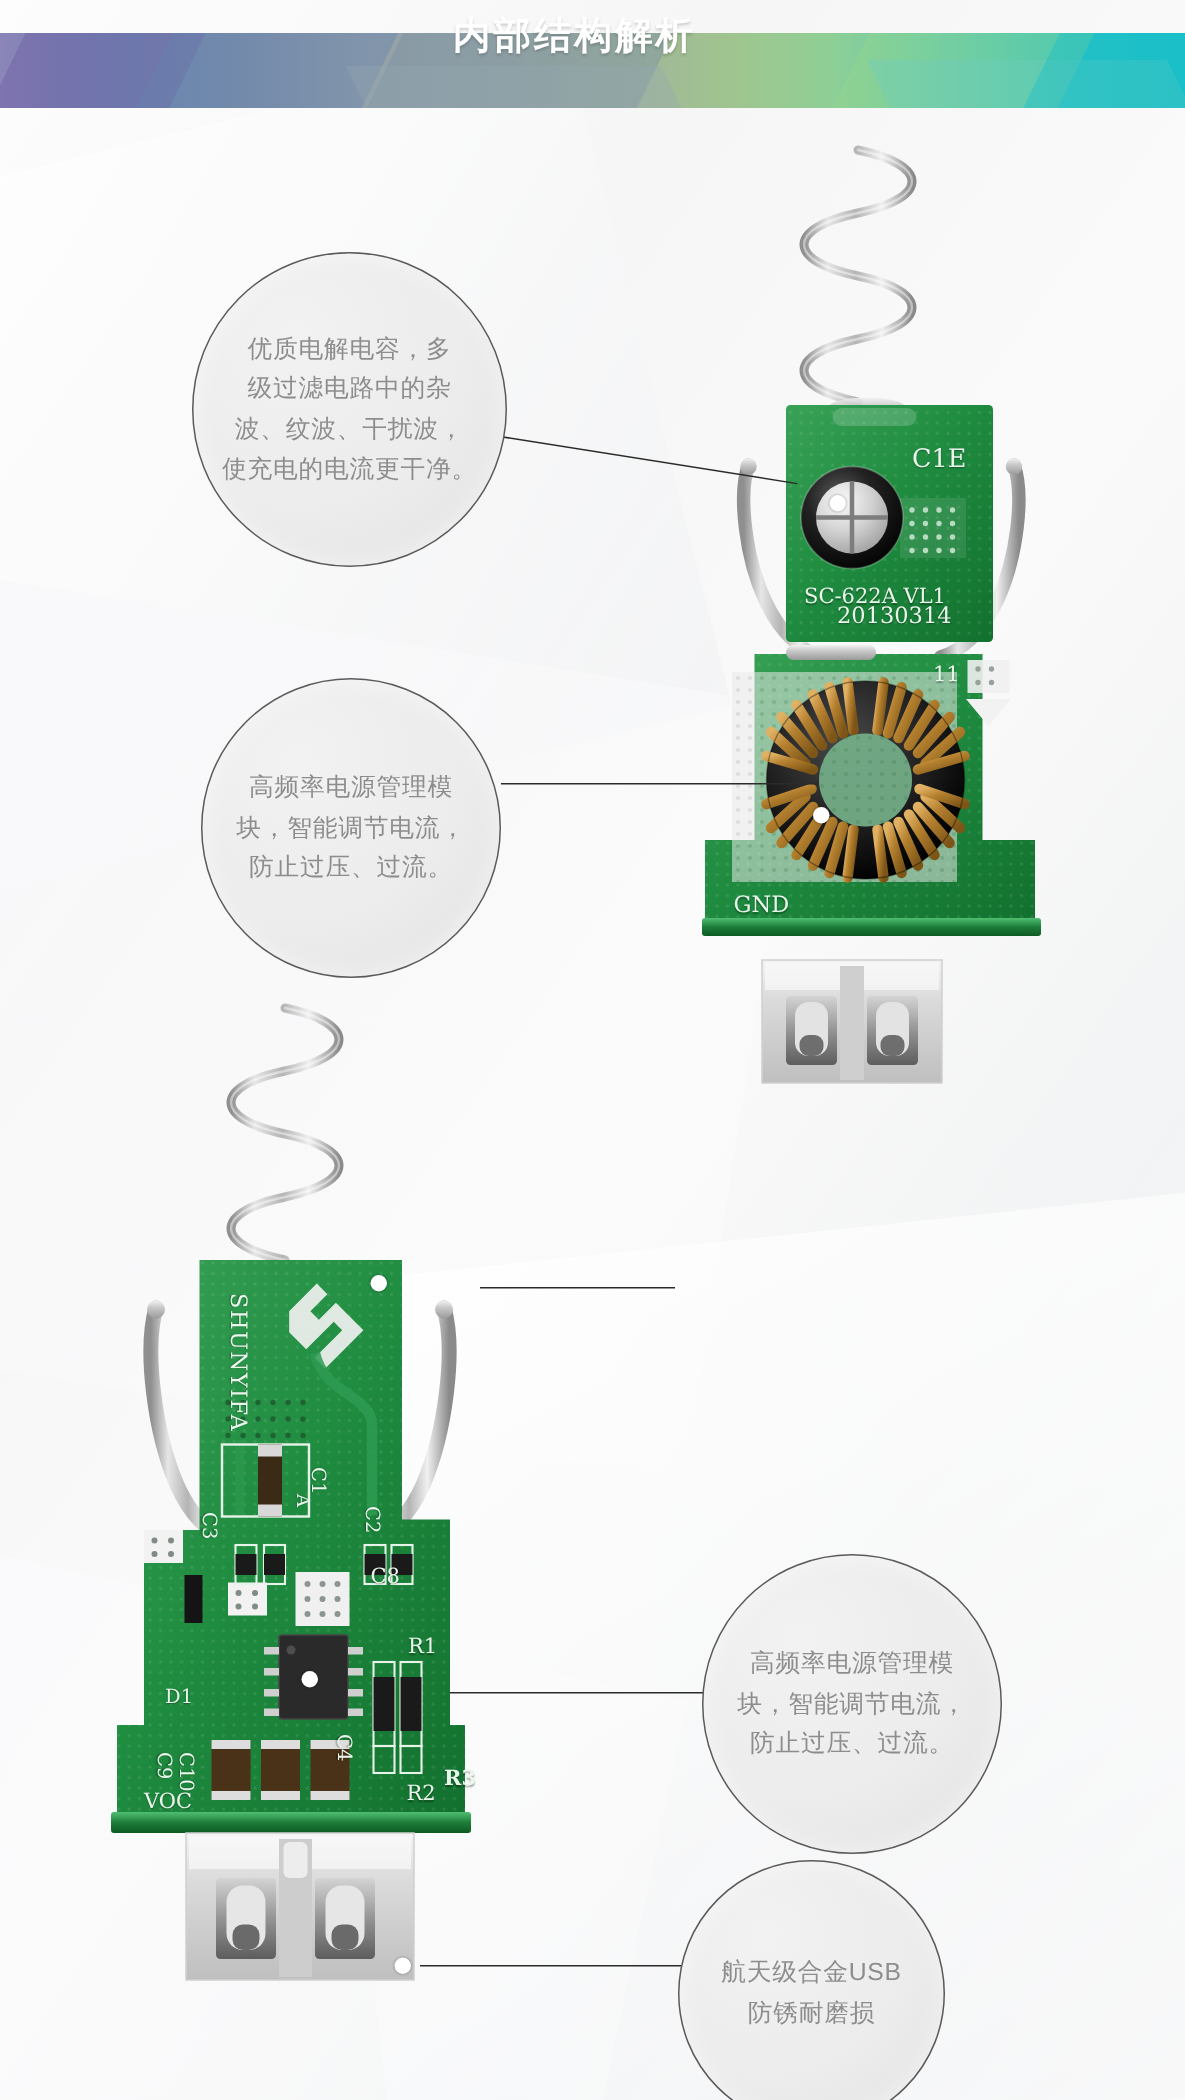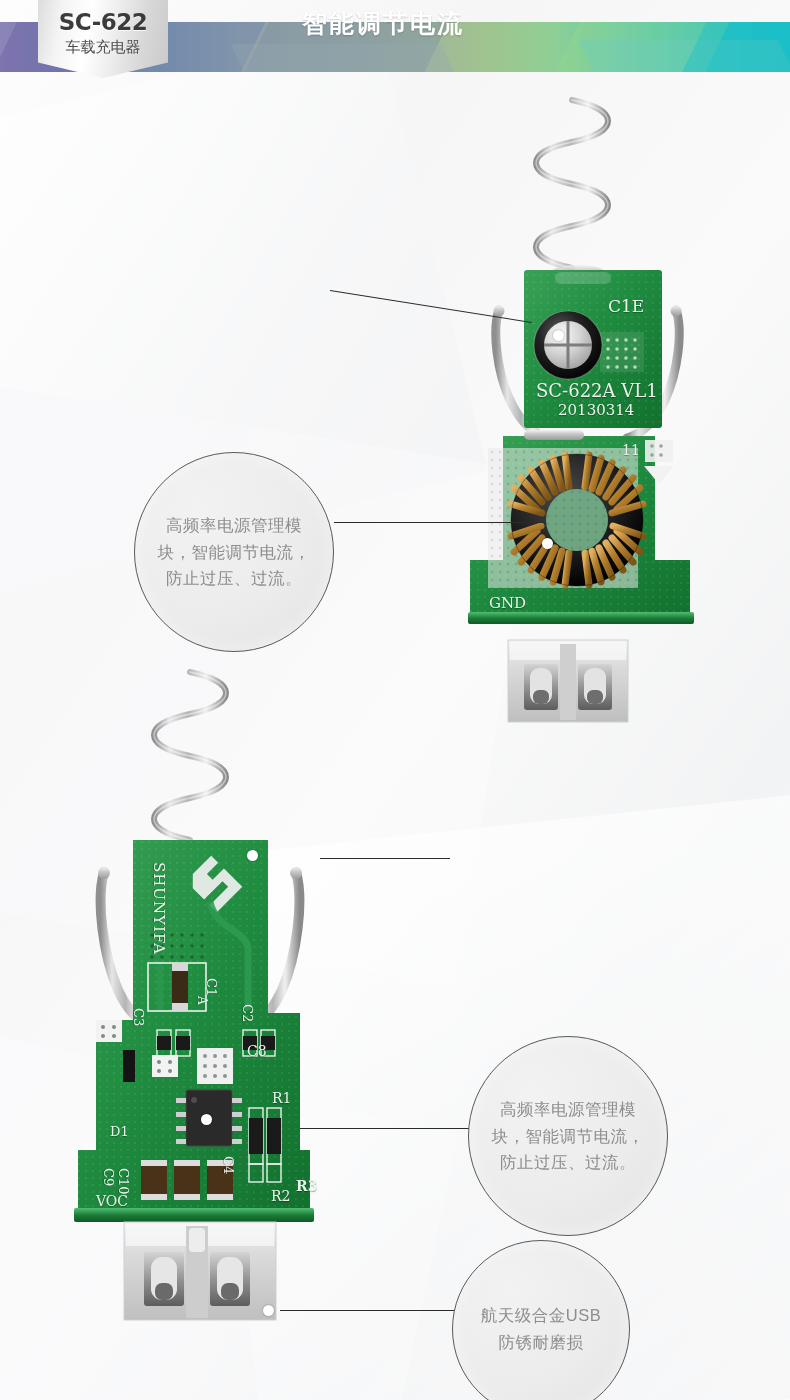--- a/index.html
+++ b/index.html
@@ -119,26 +119,22 @@
 
   <div id="header">
     <div class="hdr-shard hs1"></div>
     <div class="hdr-shard hs2"></div>
     <div class="hdr-shard hs3"></div>
     <div class="hdr-shard hs4"></div>
     <div class="hdr-shard hs5"></div>
     <div class="hdr-shard hs6"></div>
     <div class="hdr-shard hs7"></div>
   </div>
-  <div id="header-title">智能调节电流</div>
-
-  <div id="ribbon">
-    <div id="ribbon-model">SC-622</div>
-    <div id="ribbon-sub">车载充电器</div>
-  </div>
+  <div id="header-title">内部结构解析</div>
+
 
   <svg width="790" height="1400" style="position:absolute;top:0;left:0;">
     <defs>
       <linearGradient id="metal" x1="0" y1="0" x2="1" y2="0">
         <stop offset="0%" stop-color="#8f8f8f"></stop>
         <stop offset="22%" stop-color="#e6e6e6"></stop>
         <stop offset="48%" stop-color="#b4b4b4"></stop>
         <stop offset="72%" stop-color="#f0f0f0"></stop>
         <stop offset="100%" stop-color="#8a8a8a"></stop>
       </linearGradient>
@@ -457,21 +453,21 @@
       <rect x="155" y="1283" width="18" height="17" rx="7" fill="#6a6a6a"></rect>
       <rect x="210" y="1252" width="40" height="54" rx="3" fill="url(#usbSlot)"></rect>
       <rect x="217" y="1257" width="26" height="43" rx="11" fill="#e6e6e6"></rect>
       <rect x="221" y="1283" width="18" height="17" rx="7" fill="#6a6a6a"></rect>
       <rect x="186" y="1226" width="22" height="92" fill="#cdcdcd"></rect>
       <rect x="189" y="1228" width="16" height="24" rx="4" fill="#ededed"></rect>
     </g>
   </svg>
 
   <div class="pcb-txt" style="left:608px;top:296px;font-size:17px;">C1E</div>
-  <div class="pcb-txt" style="left:536px;top:380px;font-size:18px;">SC-622A  VL1</div>
+  <div class="pcb-txt" style="left:536px;top:390px;font-size:14px;">SC-622A  VL1</div>
   <div class="pcb-txt" style="left:558px;top:401px;font-size:15px;">20130314</div>
 
   <div class="pcb-txt" style="left:622px;top:442px;font-size:14px;">11</div>
   <div class="pcb-txt" style="left:489px;top:594px;font-size:15px;">GND</div>
 
   <div class="pcb-txt" style="left:168px;top:862px;font-size:15px;
        transform:rotate(90deg);transform-origin:left top;letter-spacing:1px;">SHUNYIFA</div>
 
   <div class="pcb-txt" style="left:219px;top:978px;font-size:13px;transform:rotate(90deg);transform-origin:left top;">C1</div>
   <div class="pcb-txt" style="left:209px;top:996px;font-size:12px;transform:rotate(90deg);transform-origin:left top;">A</div>
@@ -492,20 +488,26 @@
   <div class="lead-line" style="left:320px;top:858px;width:130px;"></div>
   <div class="lead-line" style="left:300px;top:1128px;width:170px;"></div>
   <div class="lead-line" style="left:280px;top:1310px;width:174px;"></div>
 
   <div class="dot-marker" style="left:553px;top:330px;"></div>
   <div class="dot-marker" style="left:542px;top:538px;"></div>
   <div class="dot-marker" style="left:247px;top:850px;"></div>
   <div class="dot-marker" style="left:201px;top:1114px;"></div>
   <div class="dot-marker" style="left:263px;top:1305px;"></div>
 
+  <div class="callout" style="left:128px;top:168px;width:210px;height:210px;">
+    <div class="callout-text">优质电解电容，多
+级过滤电路中的杂
+波、纹波、干扰波，
+使充电的电流更干净。</div>
+  </div>
 
   <div class="callout" style="left:134px;top:452px;width:200px;height:200px;">
     <div class="callout-text">高频率电源管理模
 块，智能调节电流，
 防止过压、过流。</div>
   </div>
 
 
   <div class="callout" style="left:468px;top:1036px;width:200px;height:200px;">
     <div class="callout-text">高频率电源管理模

